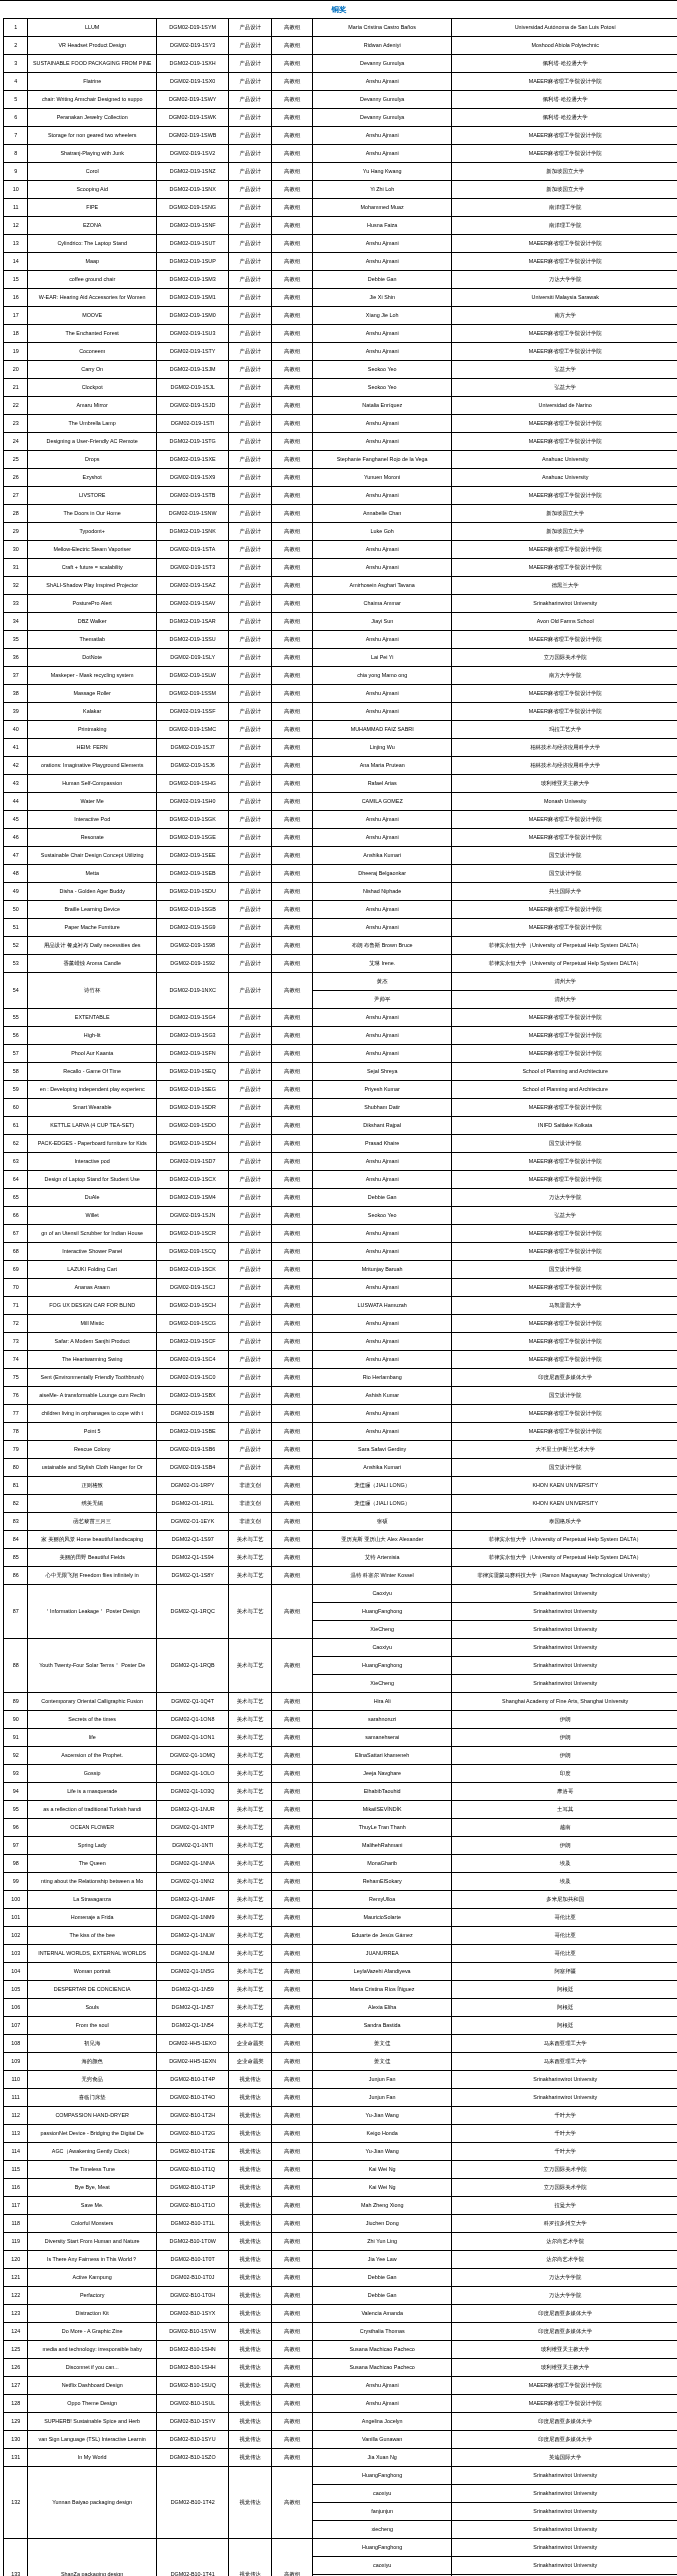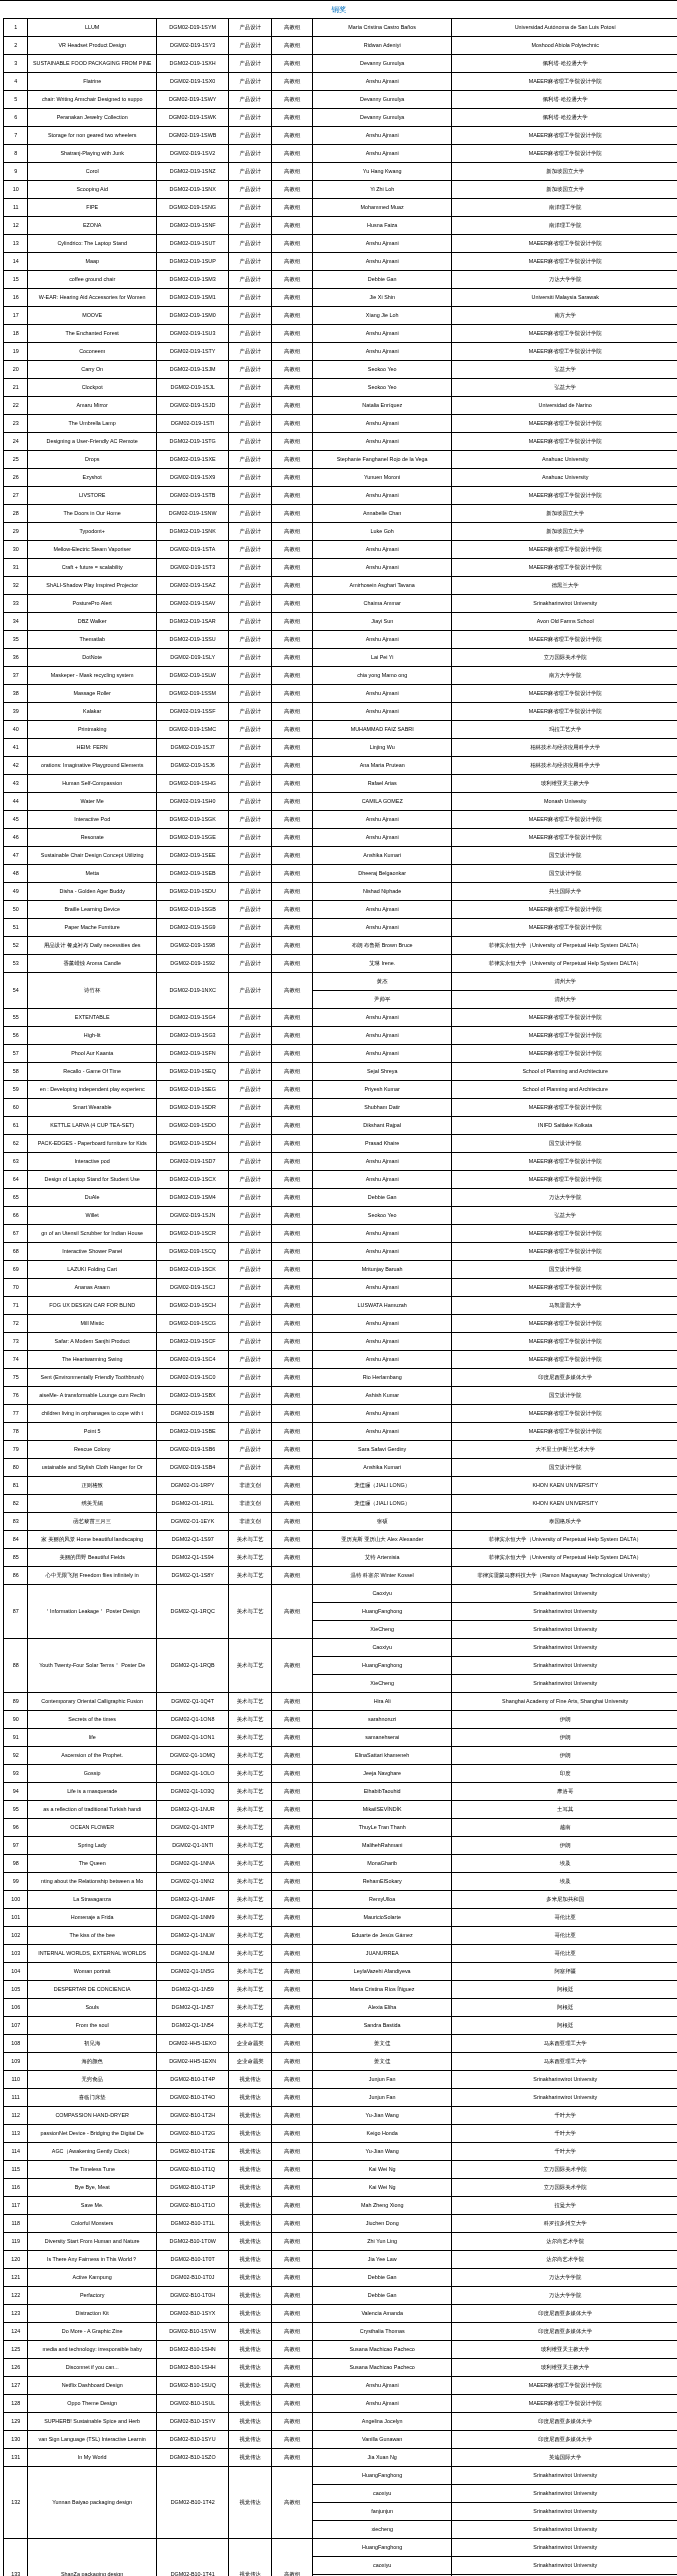--- a/index.html
+++ b/index.html
@@ -1,17 +1,17 @@
 <!DOCTYPE html>
 <html style="font-size:8.6px"><head>
 <meta charset="utf-8">
 <style>
   html,body{margin:0;padding:0;background:#fff;}
   body{width:678px;font-family:"Liberation Sans","DejaVu Sans",sans-serif;color:#000;border-top:0.5px solid #000;}
-  .award-title{height:17px;line-height:17px;text-align:center;font-weight:normal;font-size:7.5px;}
+  .award-title{height:17px;line-height:17px;text-align:center;font-weight:bold;font-size:7.5px;}
   table.awards{border-collapse:collapse;table-layout:fixed;margin-left:3.2px;width:673px;}
   table.awards td{border:0.5px solid #000;height:17px;padding:0 0.5px;text-align:center;vertical-align:middle;
     overflow:hidden;white-space:nowrap;font-size:5.4px;line-height:1.1;}
   table.awards{border:1.1px solid #000;}
   td.col-title{font-size:5.1px;}
   td.col-id{font-size:5.1px;letter-spacing:0px;}
   td.col-cat,td.col-grp{font-size:5.4px;}
   td.col-author{font-size:5.1px;}
   td.col-uni{font-size:5.1px;}
 </style>

